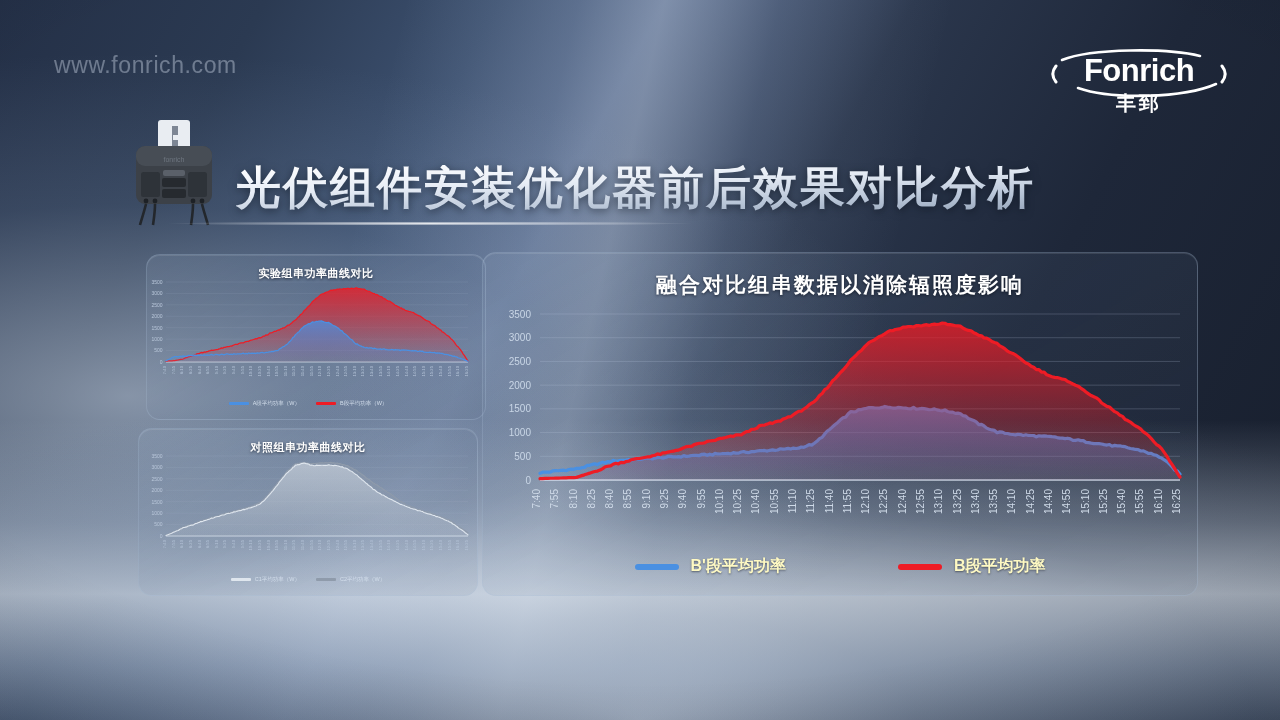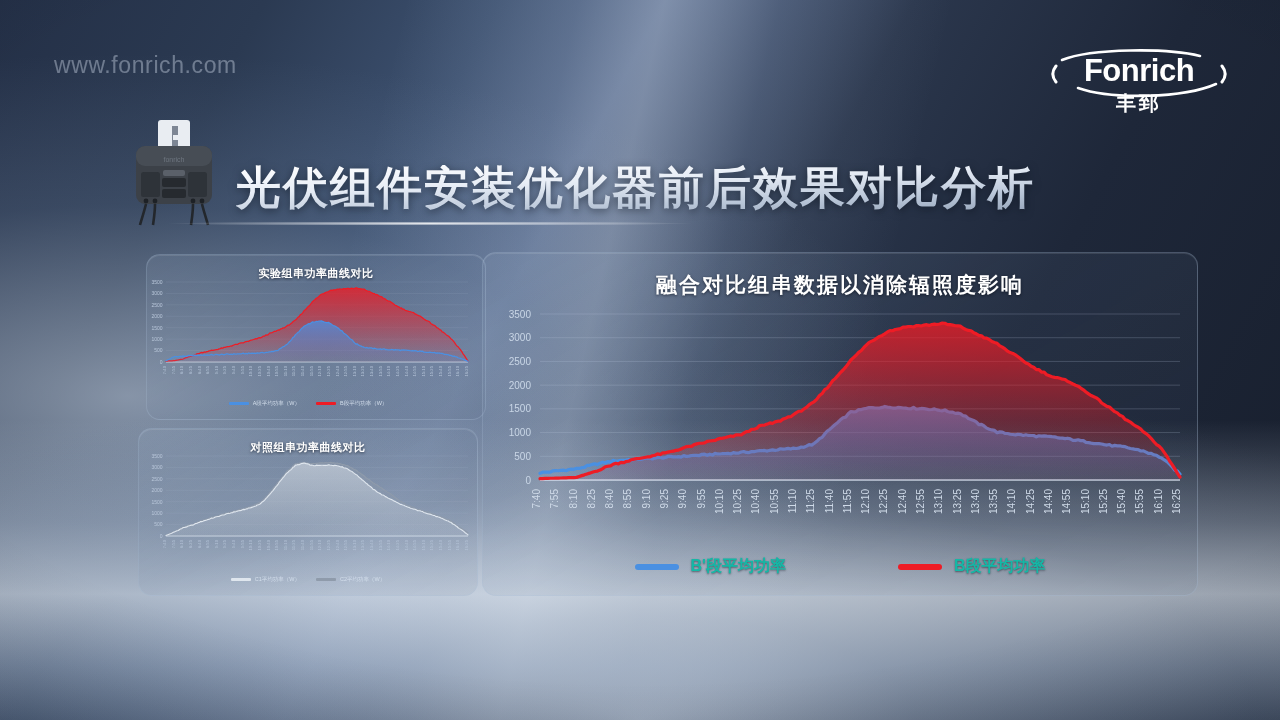--- a/index.html
+++ b/index.html
@@ -94,21 +94,21 @@
   .xtick-small { font-size: 4.2px; fill: #b3c2d6; }
   .gridline { stroke: rgba(190,206,226,0.22); stroke-width: 1; }
   .gridline-small { stroke: rgba(190,206,226,0.25); stroke-width: .4; }
   .axisline { stroke: rgba(228,238,250,0.75); stroke-width: 1.4; }
   .axisline-small { stroke: rgba(235,242,250,0.80); stroke-width: .8; }
 
   
   .legend { position: absolute; display: flex; align-items: center; }
   .legend-item { display: flex; align-items: center; }
   .swatch { display: inline-block; border-radius: 1px; }
-  .legend-label { color: #14b8a6; }
+  .legend-label { color: #fef9c3; }
 
   #legend-main { left: 482px; top: 556px; width: 716px; justify-content: center; gap: 112px; }
   #legend-main .swatch { width: 44px; height: 6px; margin-right: 12px; border-radius: 3px; }
   #legend-main .legend-label { font-size: 16px; font-weight: 700; text-shadow: 0 1px 2px rgba(5,10,20,0.5); }
 
   .legend-small { width: 340px; justify-content: center; gap: 16px; }
   .legend-small .swatch { width: 20px; height: 2.5px; margin-right: 4px; }
   .legend-small .legend-label { font-size: 5.5px; color: #d4dfec; }
   #legend-small-top { left: 138px; top: 400px; }
   #legend-small-bottom { left: 138px; top: 576px; }

